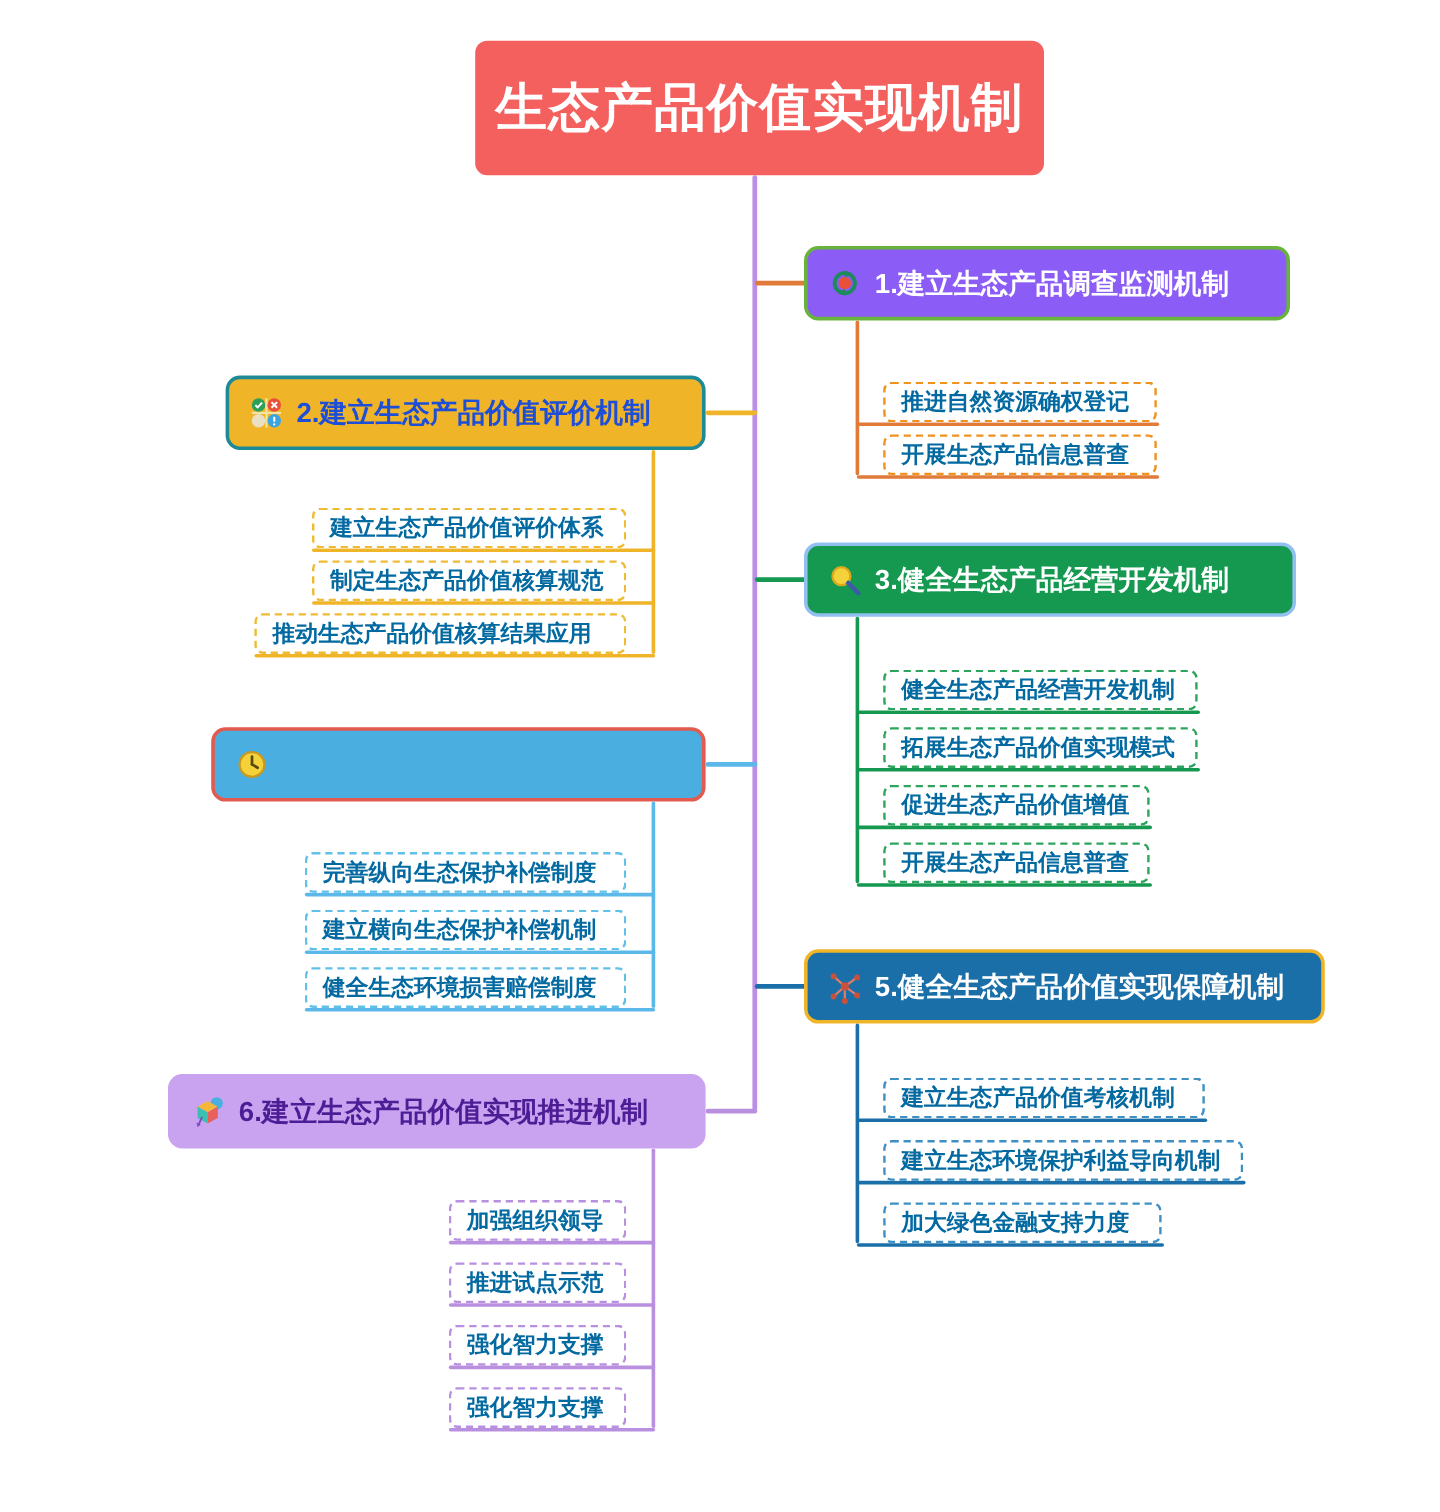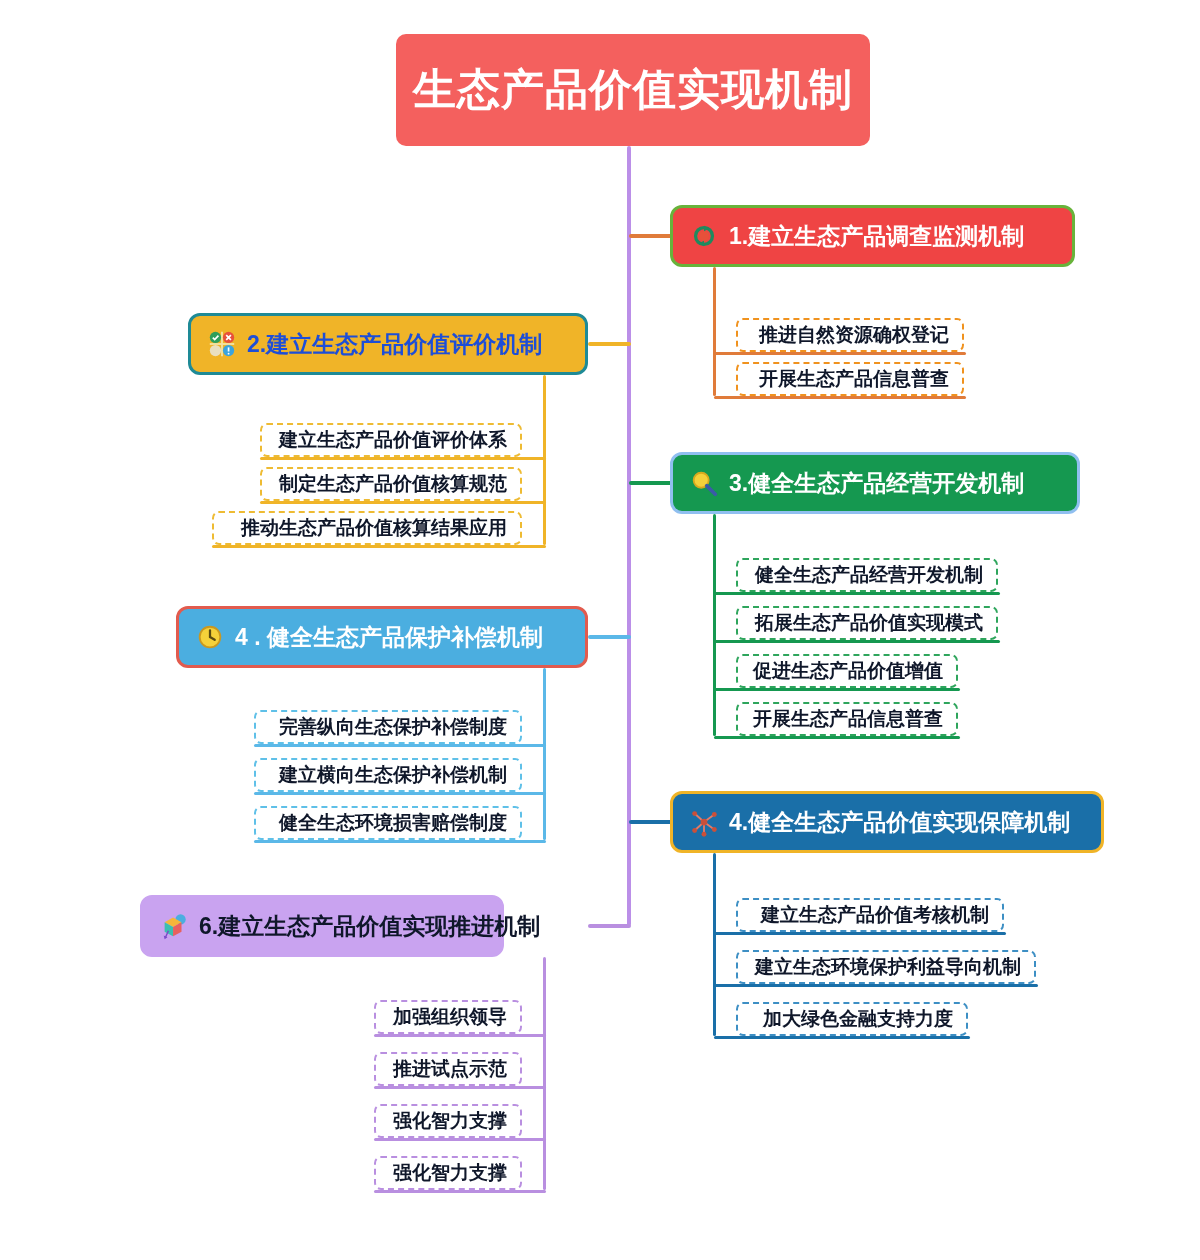--- a/index.html
+++ b/index.html
@@ -41,24 +41,24 @@
   .branch .blabel{line-height:1;}
 
   
   .leaf{
     position:absolute;
     box-sizing:border-box;
     border-style:dashed;
     border-width:2.5px;
     border-radius:7px;
     background:#ffffff;
-    display:flex;align-items:center;justify-content:flex-end;
+    display:flex;align-items:center;justify-content:flex-start;
     height:34px;
     font-size:19px;font-weight:bold;
-    color:#0f172a;
+    color:#0369a1;
     white-space:nowrap;
     padding:0 13px;
   }
 
   
   .line{position:absolute;}
   .vline{width:4px;border-radius:2px;}
   .hline{height:4px;border-radius:2px;}
   .vline3{width:3px;border-radius:2px;}
   .hline3{height:3px;border-radius:2px;}
@@ -69,21 +69,21 @@
 <div id="canvas">
 
   <div class="line vline" id="spine" style="left: 583px; top: 146px; height: 780px; background: rgb(187, 143, 232);"></div>
 
   <div class="root-node" style="--rootbg: #F4605E; background: rgb(244, 96, 94); color: rgb(255, 255, 255);">
     <span>生态产品价值实现机制</span>
   </div>
 
   <div id="branch-layer">
       <div class="line hline" style="background: rgb(224, 123, 58); top: 234px; left: 585px; width: 43px;"></div>
-      <div class="branch" style="left: 626px; top: 205px; width: 405px; height: 62px; background: #ef4444; border: 3px solid rgb(104, 179, 59); color: rgb(255, 255, 255);">
+      <div class="branch" style="left: 626px; top: 205px; width: 405px; height: 62px; background: #8b5cf6; border: 3px solid rgb(104, 179, 59); color: rgb(255, 255, 255);">
         <svg viewBox="0 0 32 32" class="bicon">
           <circle cx="16" cy="16" r="9" fill="none" stroke="#1E8A5E" stroke-width="3.5"></circle>
           <circle cx="16" cy="16" r="5.5" fill="#E8503A"></circle>
           <path d="M16 5 L22 8 L16 11 Z" fill="#1E8A5E"></path>
           <path d="M16 27 L10 24 L16 21 Z" fill="#1E8A5E"></path>
         </svg>
         <span class="blabel">1.建立生态产品调查监测机制</span>
       </div>
       <div class="line vline3" style="background: rgb(224, 123, 58); left: 669px; top: 267px; height: 129px;"></div>
       <div class="line hline3" style="background: rgb(224, 123, 58); top: 352px; left: 670px; width: 252px;"></div>
@@ -148,21 +148,20 @@
       <div class="leaf" style="left: 692px; top: 702px; width: 222px; border-color: rgb(46, 165, 92);">
         <span>开展生态产品信息普查</span>
       </div>
       <div class="line hline" style="background: rgb(91, 184, 232); top: 635px; left: 544px; width: 43px;"></div>
       <div class="branch" style="left: 132px; top: 606px; width: 412px; height: 62px; background: rgb(75, 174, 224); border: 3px solid rgb(226, 91, 78); color: rgb(255, 255, 255);">
         <svg viewBox="0 0 32 32" class="bicon">
           <circle cx="16" cy="16" r="11" fill="#F5D13A" stroke="#C99820" stroke-width="2"></circle>
           <line x1="16" y1="16" x2="16" y2="9" stroke="#5A4A10" stroke-width="2.4" stroke-linecap="round"></line>
           <line x1="16" y1="16" x2="21" y2="19" stroke="#5A4A10" stroke-width="2.4" stroke-linecap="round"></line>
         </svg>
-        <span class="blabel">4 . 健全生态产品保护补偿机制</span>
       </div>
       <div class="line vline3" style="background: rgb(91, 184, 232); left: 499px; top: 668px; height: 172px;"></div>
       <div class="line hline3" style="background: rgb(91, 184, 232); top: 744px; left: 210px; width: 292px;"></div>
       <div class="leaf" style="left: 210px; top: 710px; width: 268px; border-color: rgb(95, 192, 232);">
         <span>完善纵向生态保护补偿制度</span>
       </div>
       <div class="line hline3" style="background: rgb(91, 184, 232); top: 792px; left: 210px; width: 292px;"></div>
       <div class="leaf" style="left: 210px; top: 758px; width: 268px; border-color: rgb(95, 192, 232);">
         <span>建立横向生态保护补偿机制</span>
       </div>
@@ -180,37 +179,37 @@
             <line x1="16" y1="16" x2="27" y2="24"></line>
             <line x1="16" y1="16" x2="16" y2="29"></line>
           </g>
           <circle cx="16" cy="16" r="3.6" fill="#C9503A"></circle>
           <circle cx="6" cy="7" r="2.6" fill="#C9503A"></circle>
           <circle cx="27" cy="8" r="2.6" fill="#C9503A"></circle>
           <circle cx="6" cy="25" r="2.6" fill="#C9503A"></circle>
           <circle cx="27" cy="24" r="2.6" fill="#C9503A"></circle>
           <circle cx="16" cy="29" r="2.6" fill="#C9503A"></circle>
         </svg>
-        <span class="blabel">4.健全生态产品价值实现保障机制</span>
+        <span class="blabel">5.健全生态产品价值实现保障机制</span>
       </div>
       <div class="line vline3" style="background: rgb(26, 111, 168); left: 669px; top: 853px; height: 183px;"></div>
       <div class="line hline3" style="background: rgb(26, 111, 168); top: 932px; left: 670px; width: 292px;"></div>
       <div class="leaf" style="left: 692px; top: 898px; width: 268px; border-color: rgb(61, 143, 196);">
         <span>建立生态产品价值考核机制</span>
       </div>
       <div class="line hline3" style="background: rgb(26, 111, 168); top: 984px; left: 670px; width: 324px;"></div>
       <div class="leaf" style="left: 692px; top: 950px; width: 300px; border-color: rgb(61, 143, 196);">
         <span>建立生态环境保护利益导向机制</span>
       </div>
       <div class="line hline3" style="background: rgb(26, 111, 168); top: 1036px; left: 670px; width: 256px;"></div>
       <div class="leaf" style="left: 692px; top: 1002px; width: 232px; border-color: rgb(61, 143, 196); font-family: Liberation Serif, serif;">
         <span>加大绿色金融支持力度</span>
       </div>
       <div class="line hline" style="background: rgb(185, 143, 224); top: 924px; left: 544px; width: 43px;"></div>
-      <div class="branch" style="left: 96px; top: 895px; width: 364px; height: 62px; background: rgb(201, 163, 240); border: 3px solid rgb(201, 163, 240); color: #0f172a;">
+      <div class="branch" style="left: 96px; top: 895px; width: 448px; height: 62px; background: rgb(201, 163, 240); border: 3px solid rgb(201, 163, 240); color: #4c1d95;">
         <svg viewBox="0 0 32 32" class="bicon">
           <circle cx="23" cy="9" r="5.5" fill="#4BAEE0"></circle>
           <path d="M6 12 L15 7 L24 12 L15 17 Z" fill="#F5B63A"></path>
           <path d="M6 12 L15 17 L15 27 L6 22 Z" fill="#3BBFB0"></path>
           <path d="M24 12 L15 17 L15 27 L24 22 Z" fill="#E8605E"></path>
           <line x1="10" y1="21" x2="7" y2="28" stroke="#7B4BC9" stroke-width="1.6"></line>
           <path d="M5 26 L9 28 L6 30 Z" fill="#7B4BC9"></path>
         </svg>
         <span class="blabel">6.建立生态产品价值实现推进机制</span>
       </div>

